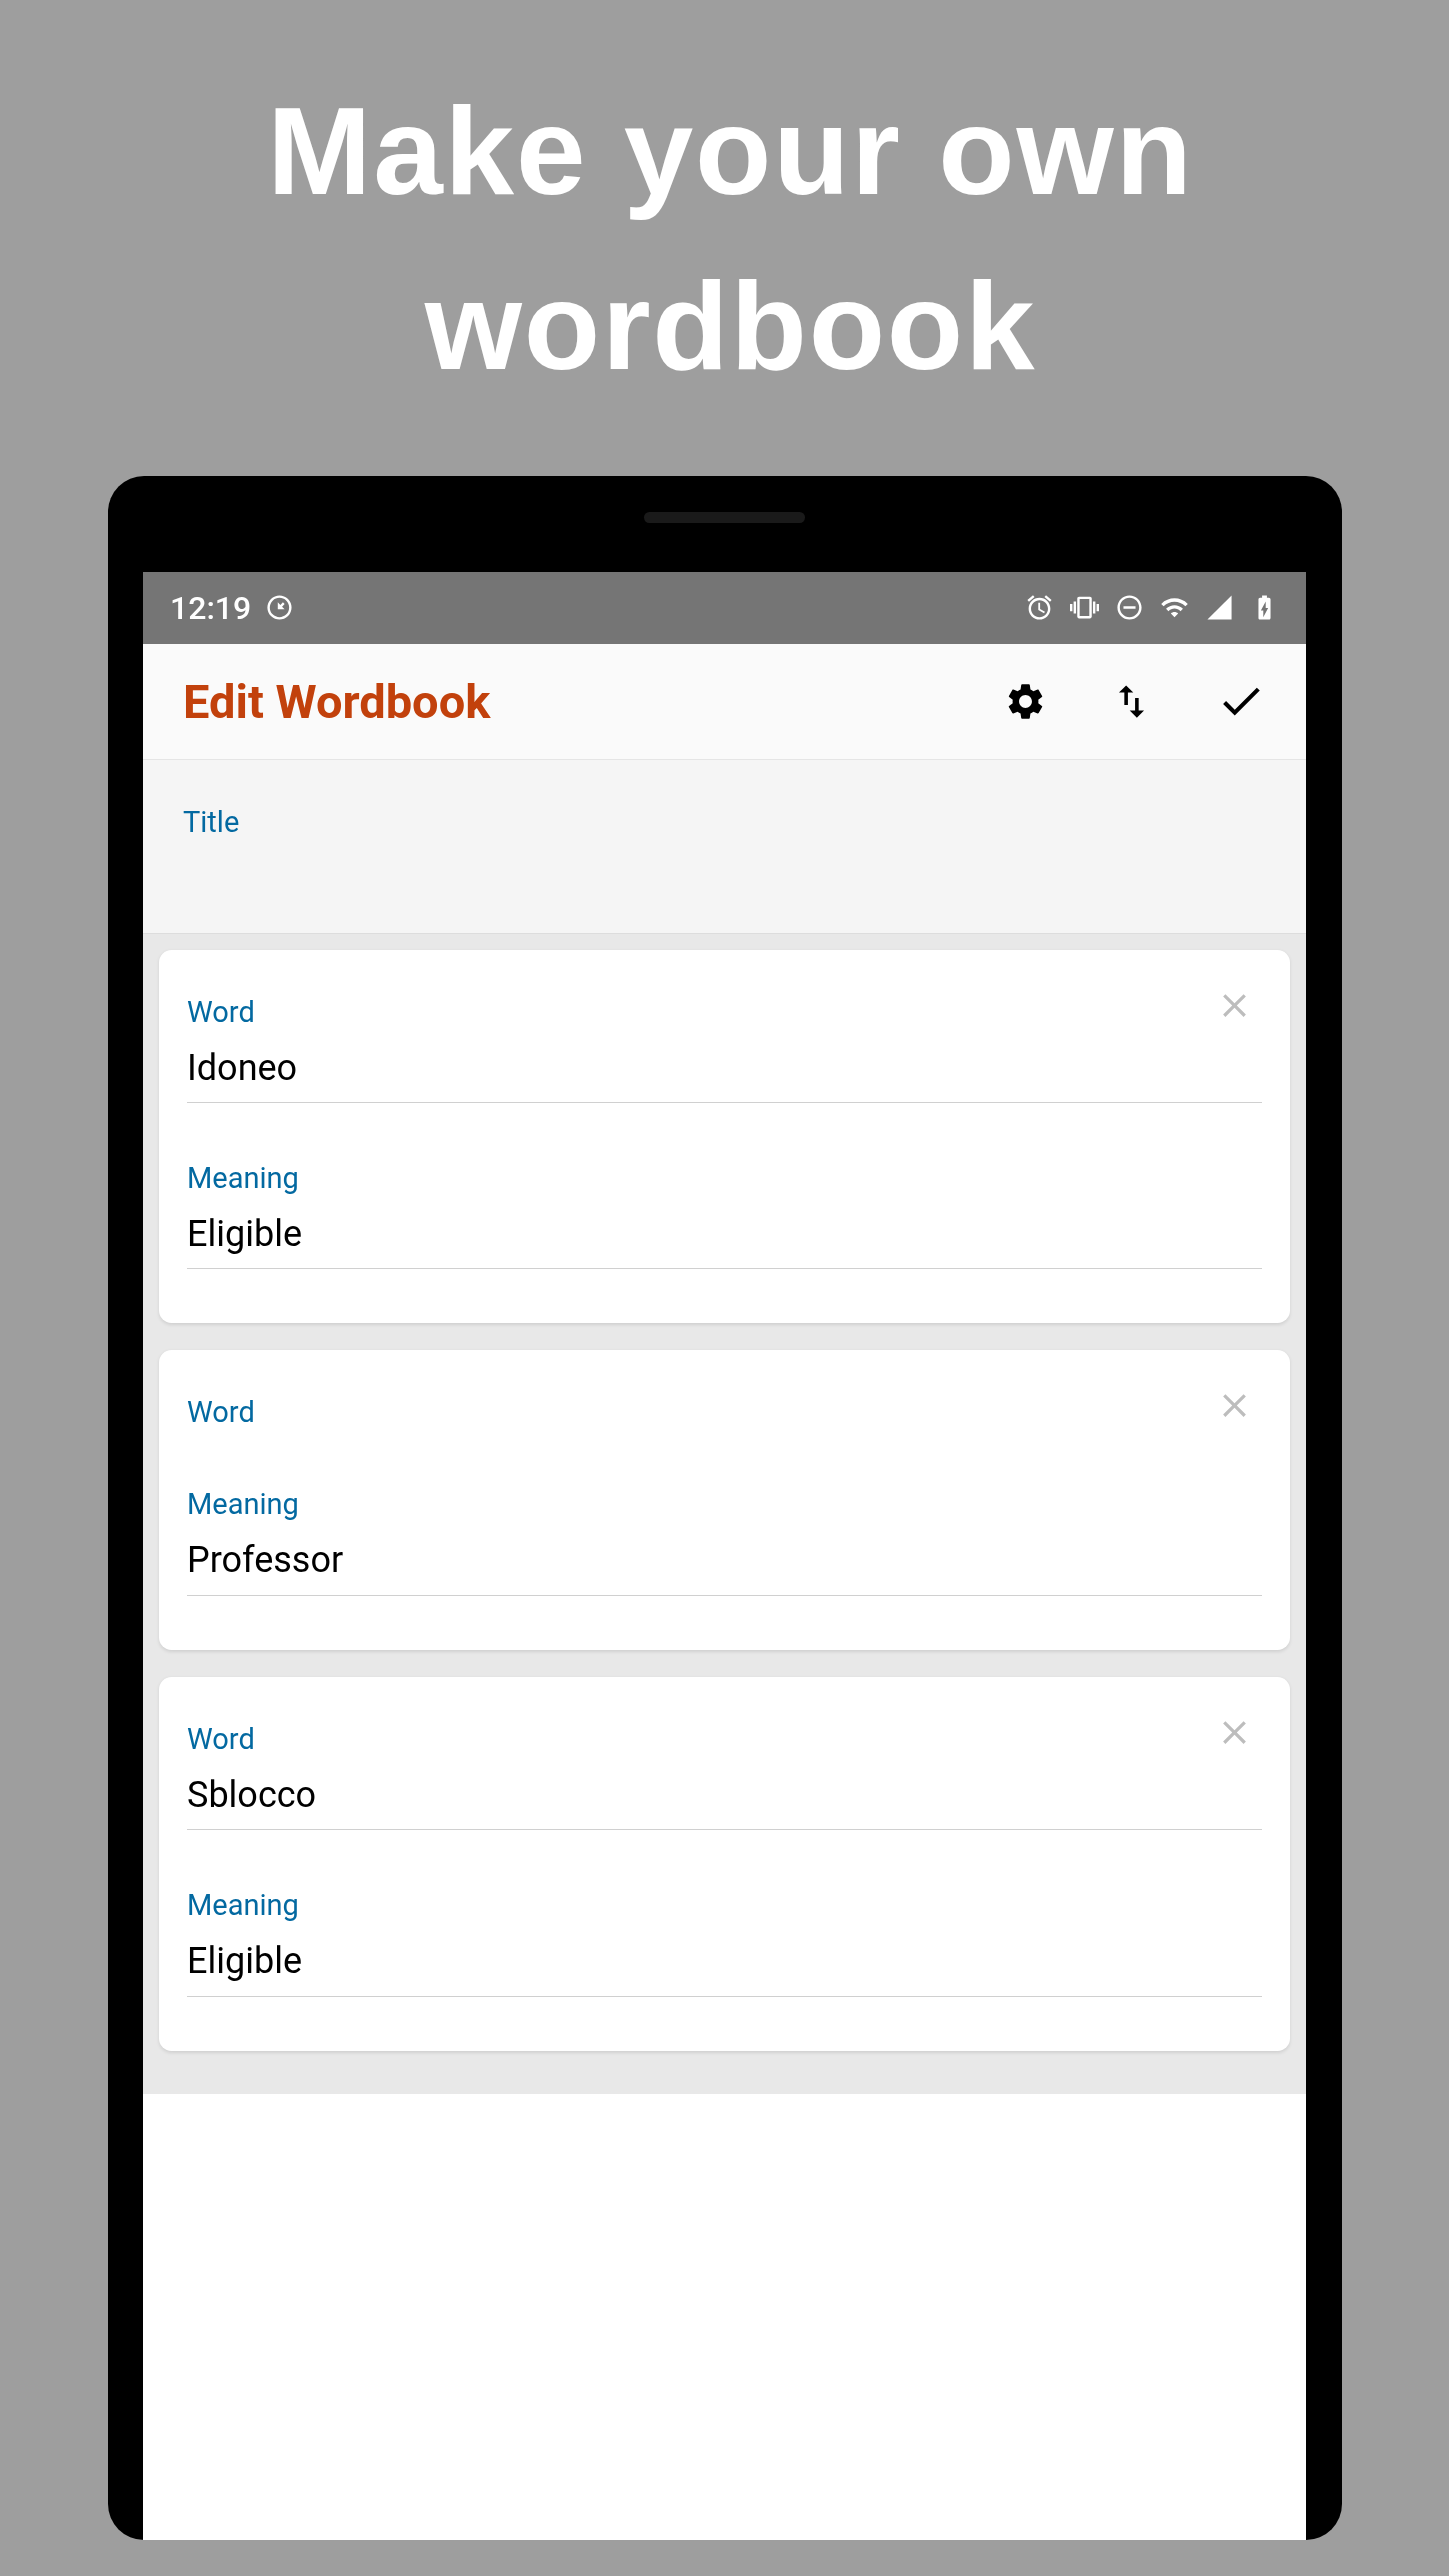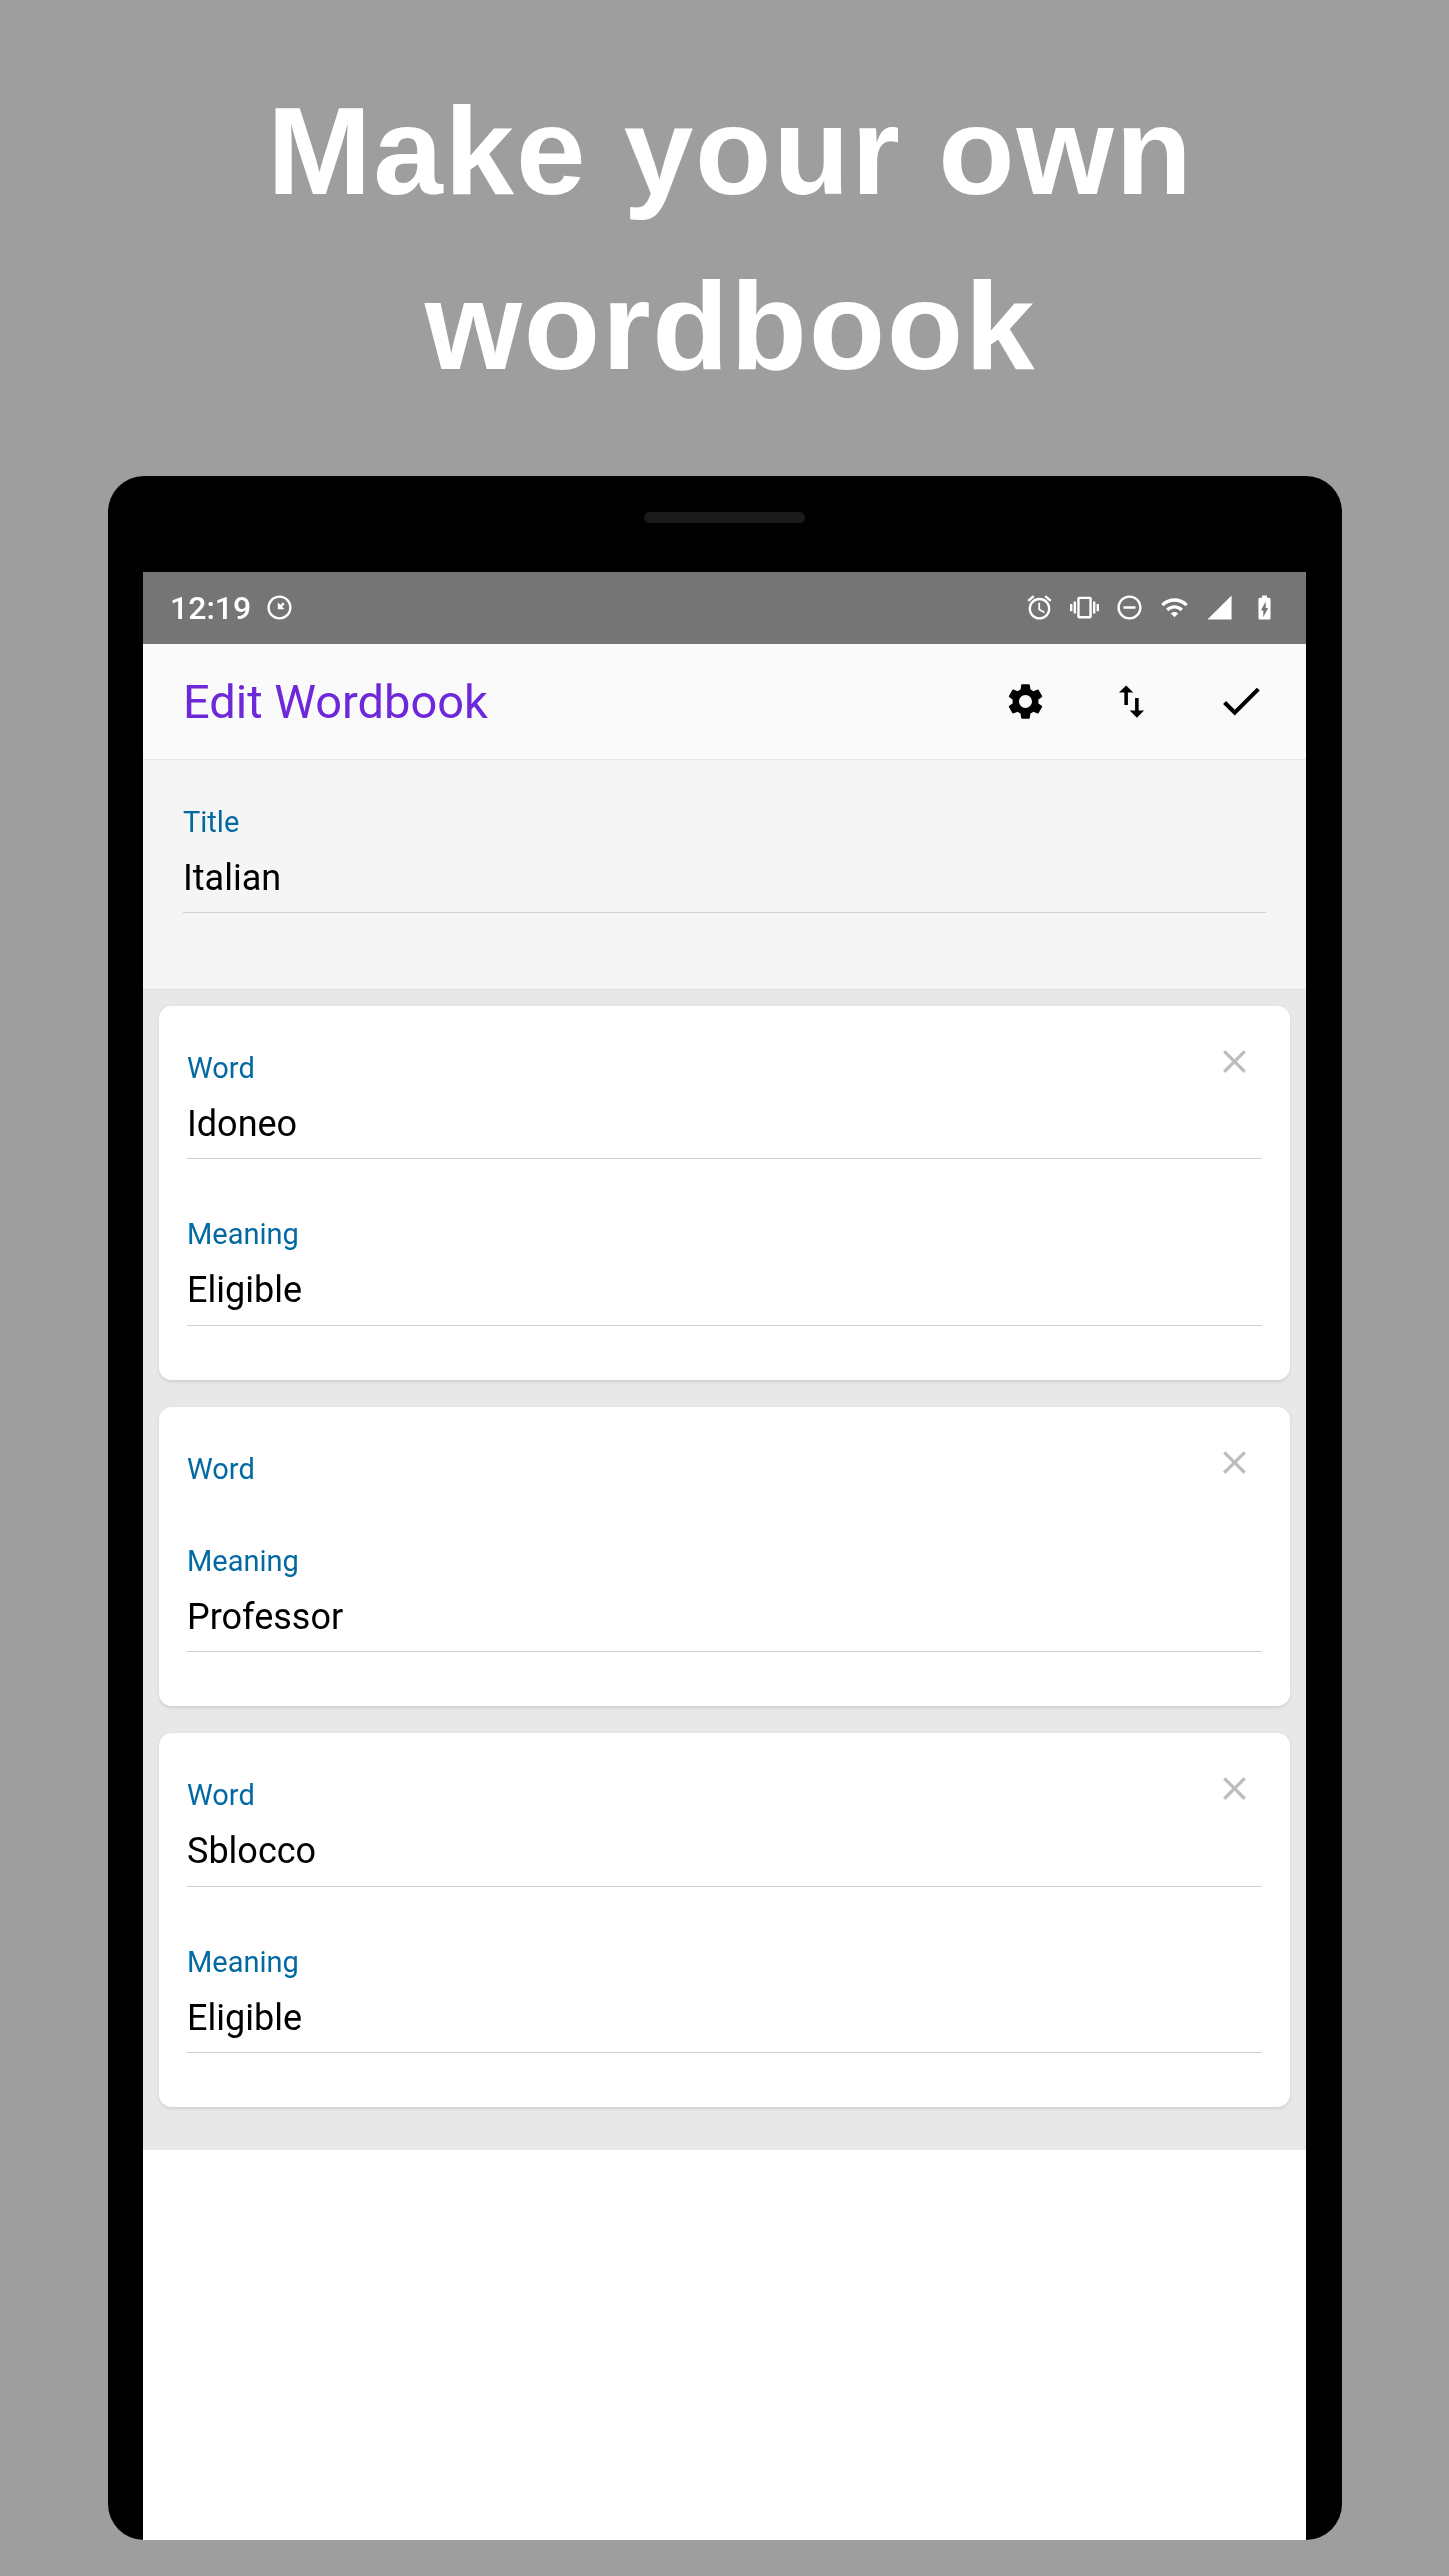--- a/index.html
+++ b/index.html
@@ -75,22 +75,22 @@
     .app-bar {
       height: 116px;
       background: #fafafa;
       display: flex;
       align-items: center;
       padding: 0 40px;
       border-bottom: 0.9px solid #e5e5e5;
     }
     .app-title {
       font-size: 47px;
-      font-weight: 400;
-      color: #6d28d9;
+      font-weight: 700;
+      color: #c2410c;
     }
     .app-actions {
       margin-left: auto;
       display: flex;
       align-items: center;
       gap: 63px;
     }
     .action-icon {
       width: 43px;
       height: 43px;
@@ -195,21 +195,20 @@
             <path d="M16 17.01V10h-2v7.01h-3L15 21l4-3.99h-3zM9 3L5 6.99h3V14h2V6.99h3L9 3z"></path>
           </svg>
         <svg class="action-icon check" viewBox="0 0 24 24">
             <path d="M9 16.17L4.83 12l-1.42 1.41L9 19 21 7l-1.41-1.41z"></path>
           </svg>
       </div>
     </div>
 
     <div class="title-section">
       <div class="field-label">Title</div>
-      <div class="field-value">Italian</div>
     </div>
 
     <div class="cards-container">
 
       <div class="word-card">
         <div class="close-btn">
           <svg viewBox="0 0 24 24">
               <path d="M19 6.41L17.59 5 12 10.59 6.41 5 5 6.41 10.59 12 5 17.59 6.41 19 12 13.41 17.59 19 19 17.59 13.41 12z"></path>
             </svg>
         </div>

